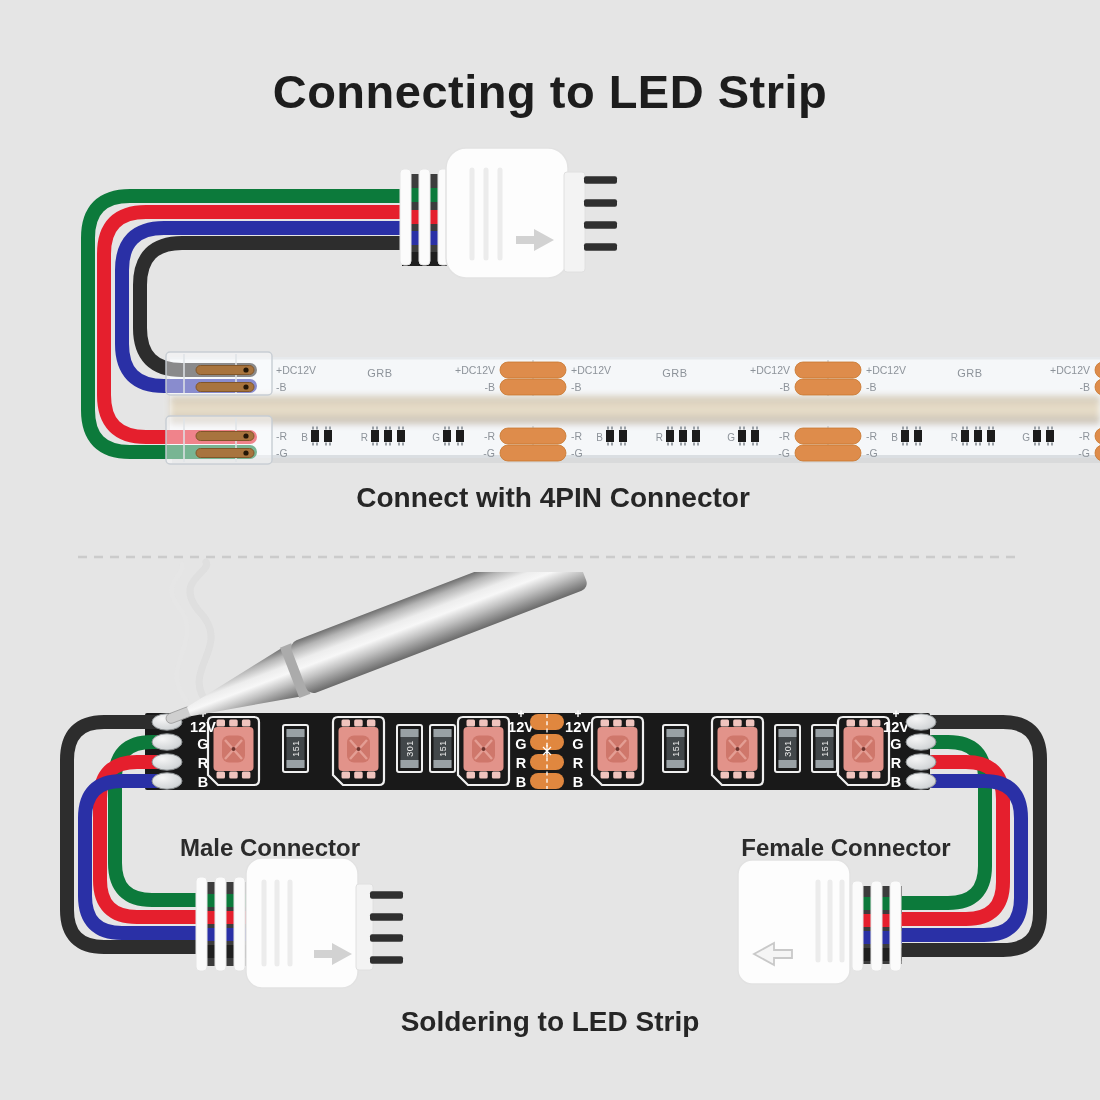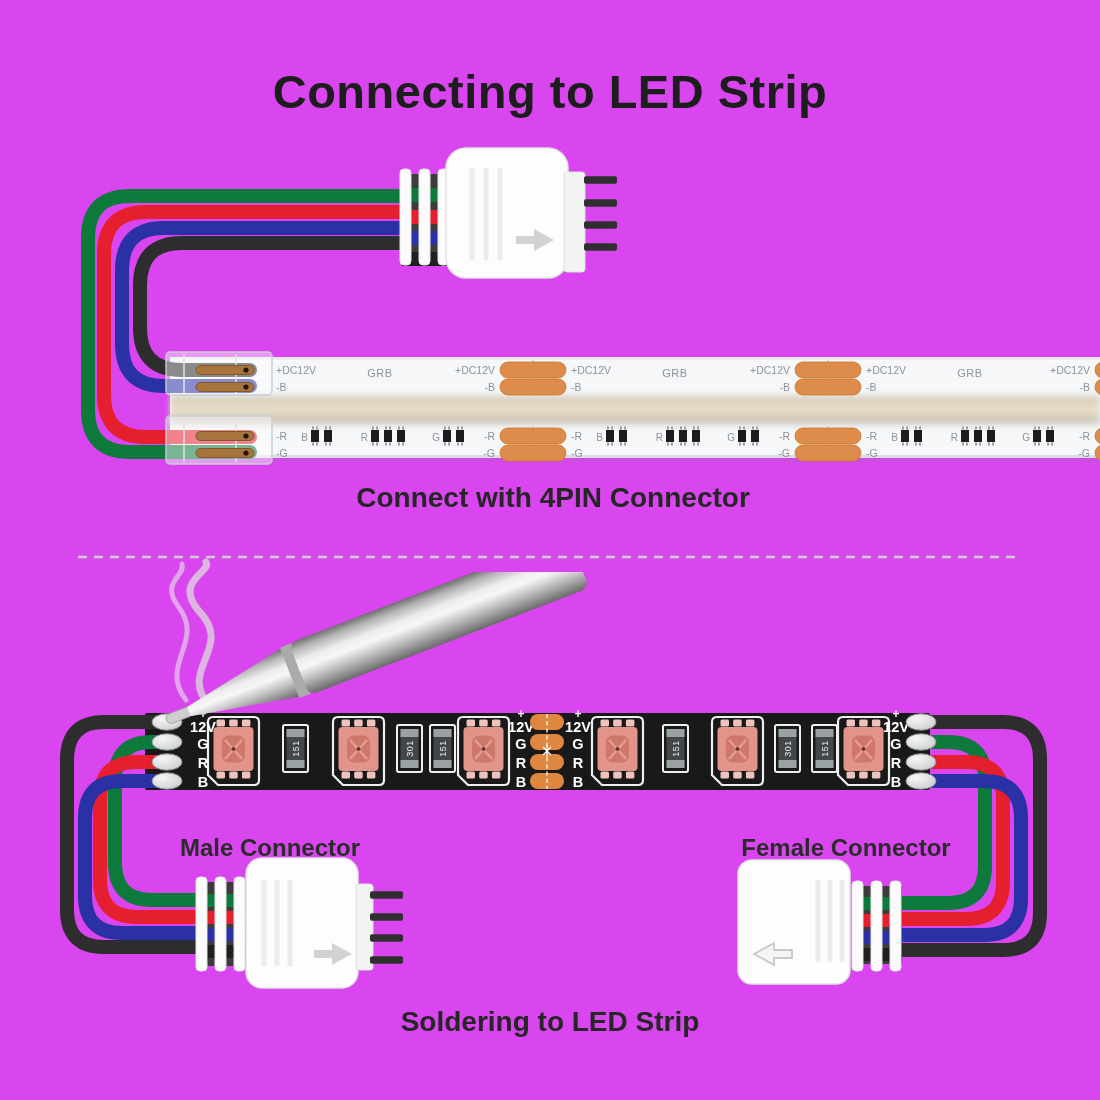--- a/index.html
+++ b/index.html
@@ -1,16 +1,16 @@
 <!DOCTYPE html>
 <html><head>
 <meta charset="utf-8">
 <style>
   html,body{margin:0;padding:0;background:#fff;}
-  .stage{position:relative;width:1100px;height:1100px;background:#d946ef;overflow:hidden;}
+  .stage{position:relative;width:1100px;height:1100px;background:#e5e5e5;overflow:hidden;}
   svg text{font-family:"Liberation Sans",sans-serif;}
   .title{font-size:47px;font-weight:bold;fill:#1d1d1d;letter-spacing:.5px;}
   .caption{font-size:28px;font-weight:bold;fill:#262626;}
   .conn-label{font-size:24px;font-weight:600;fill:#2b2b2b;}
   .lbl{font-size:10.5px;fill:#8d939a;}
   .grb{font-size:11px;fill:#8d939a;letter-spacing:.6px;}
   .comp{font-size:10px;fill:#8d939a;}
   .ch{font-size:14.5px;font-weight:bold;fill:#ffffff;}
   .chs{font-size:12px;font-weight:bold;fill:#ffffff;}
   .rv{font-size:9px;fill:#ececec;letter-spacing:.5px;}

